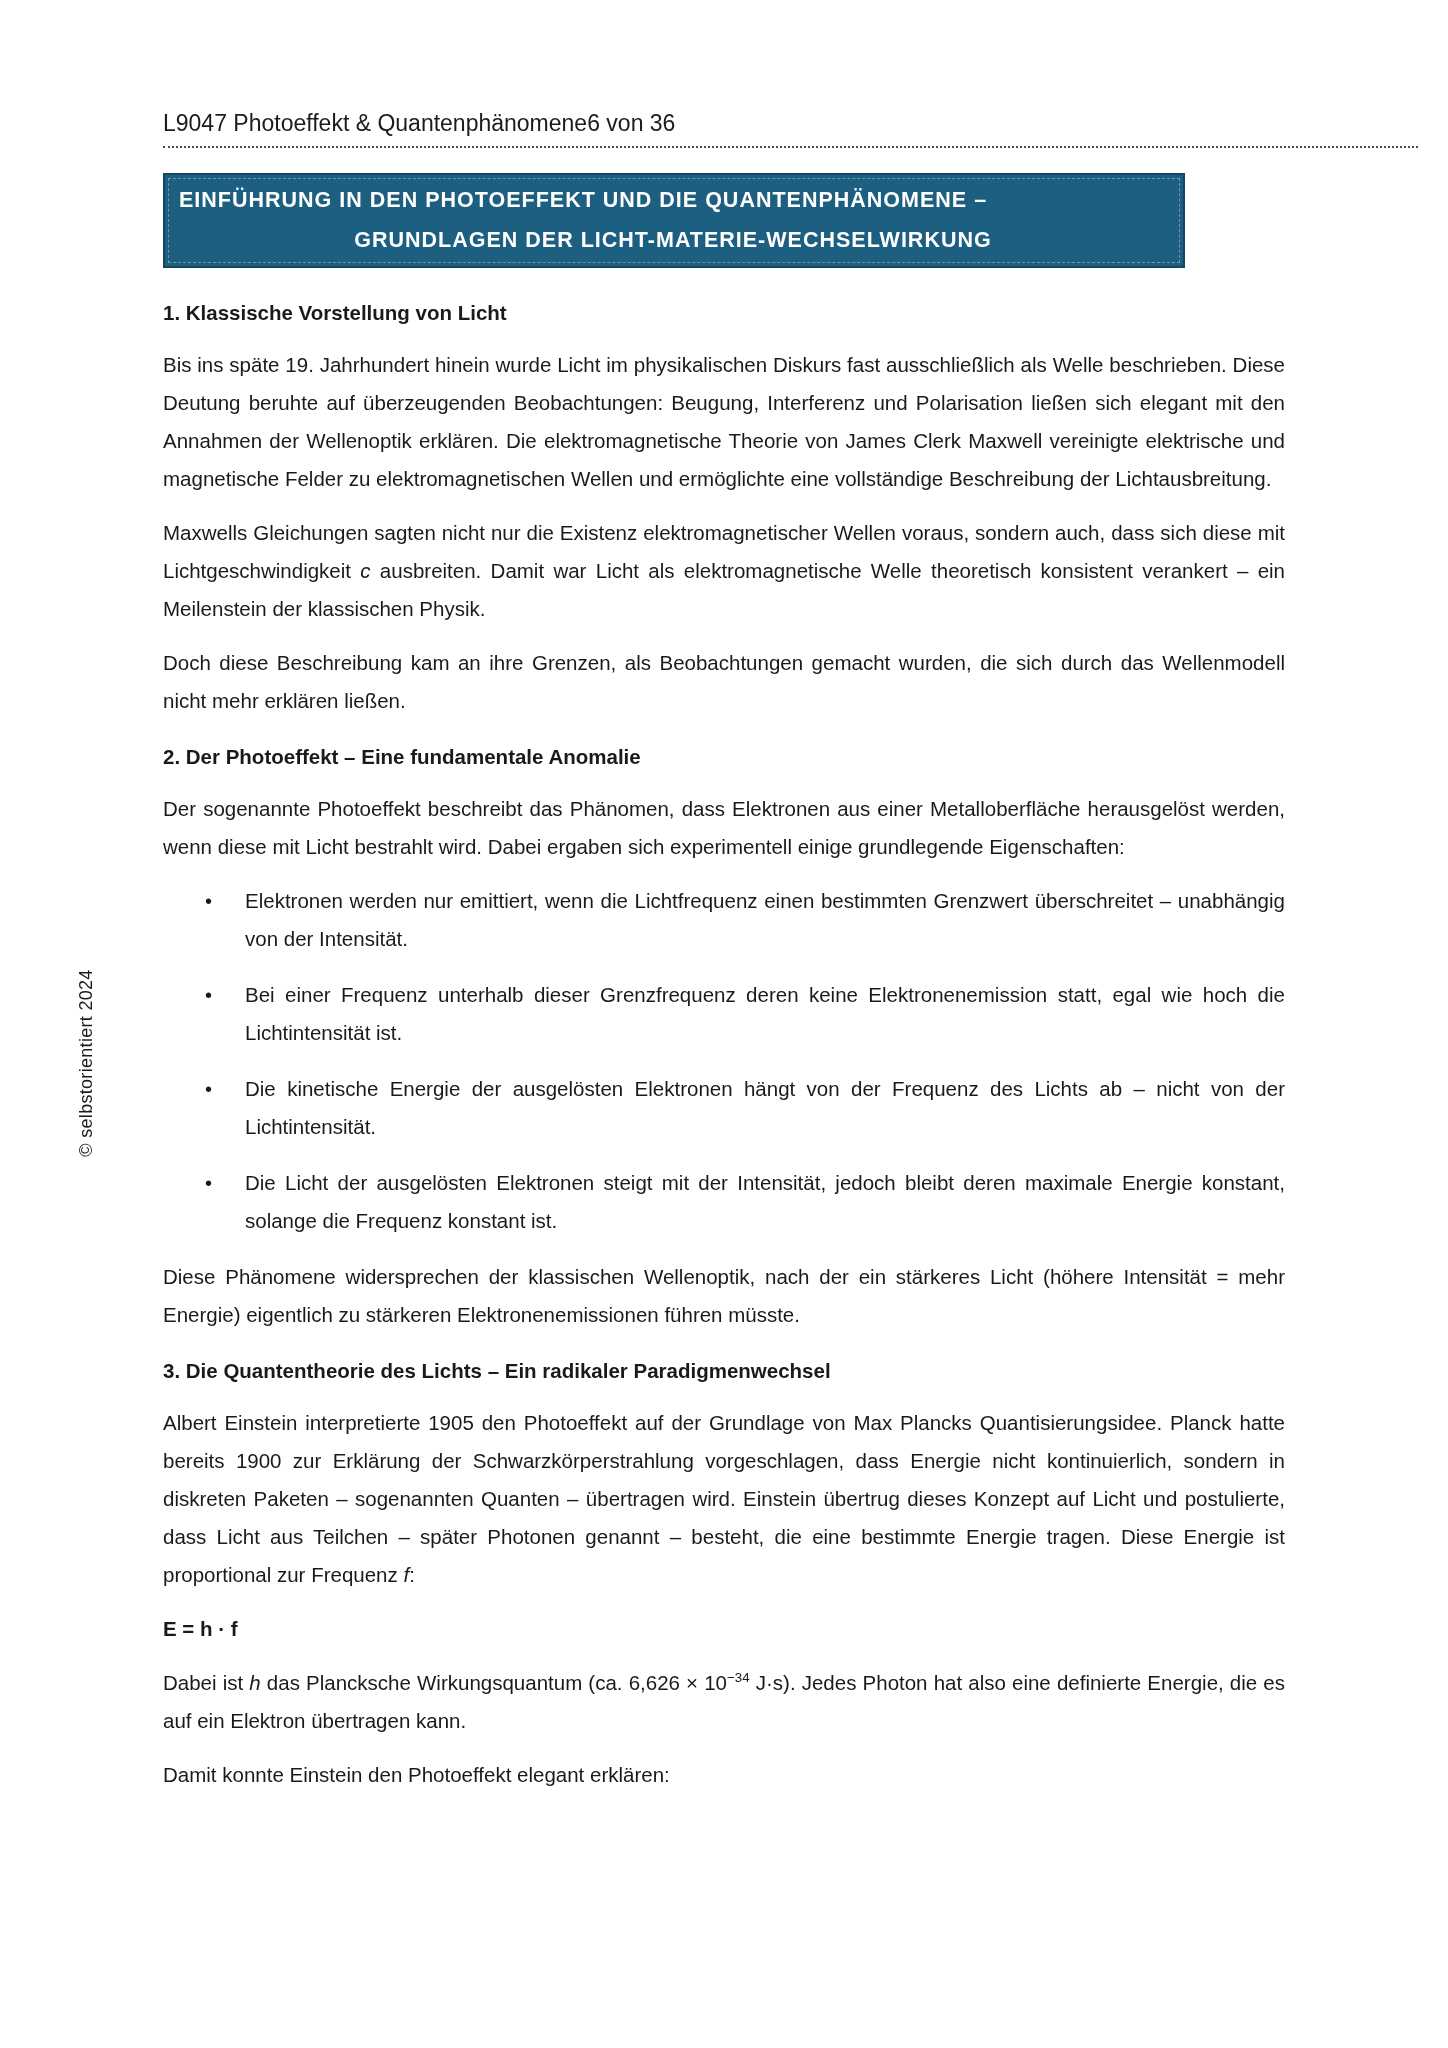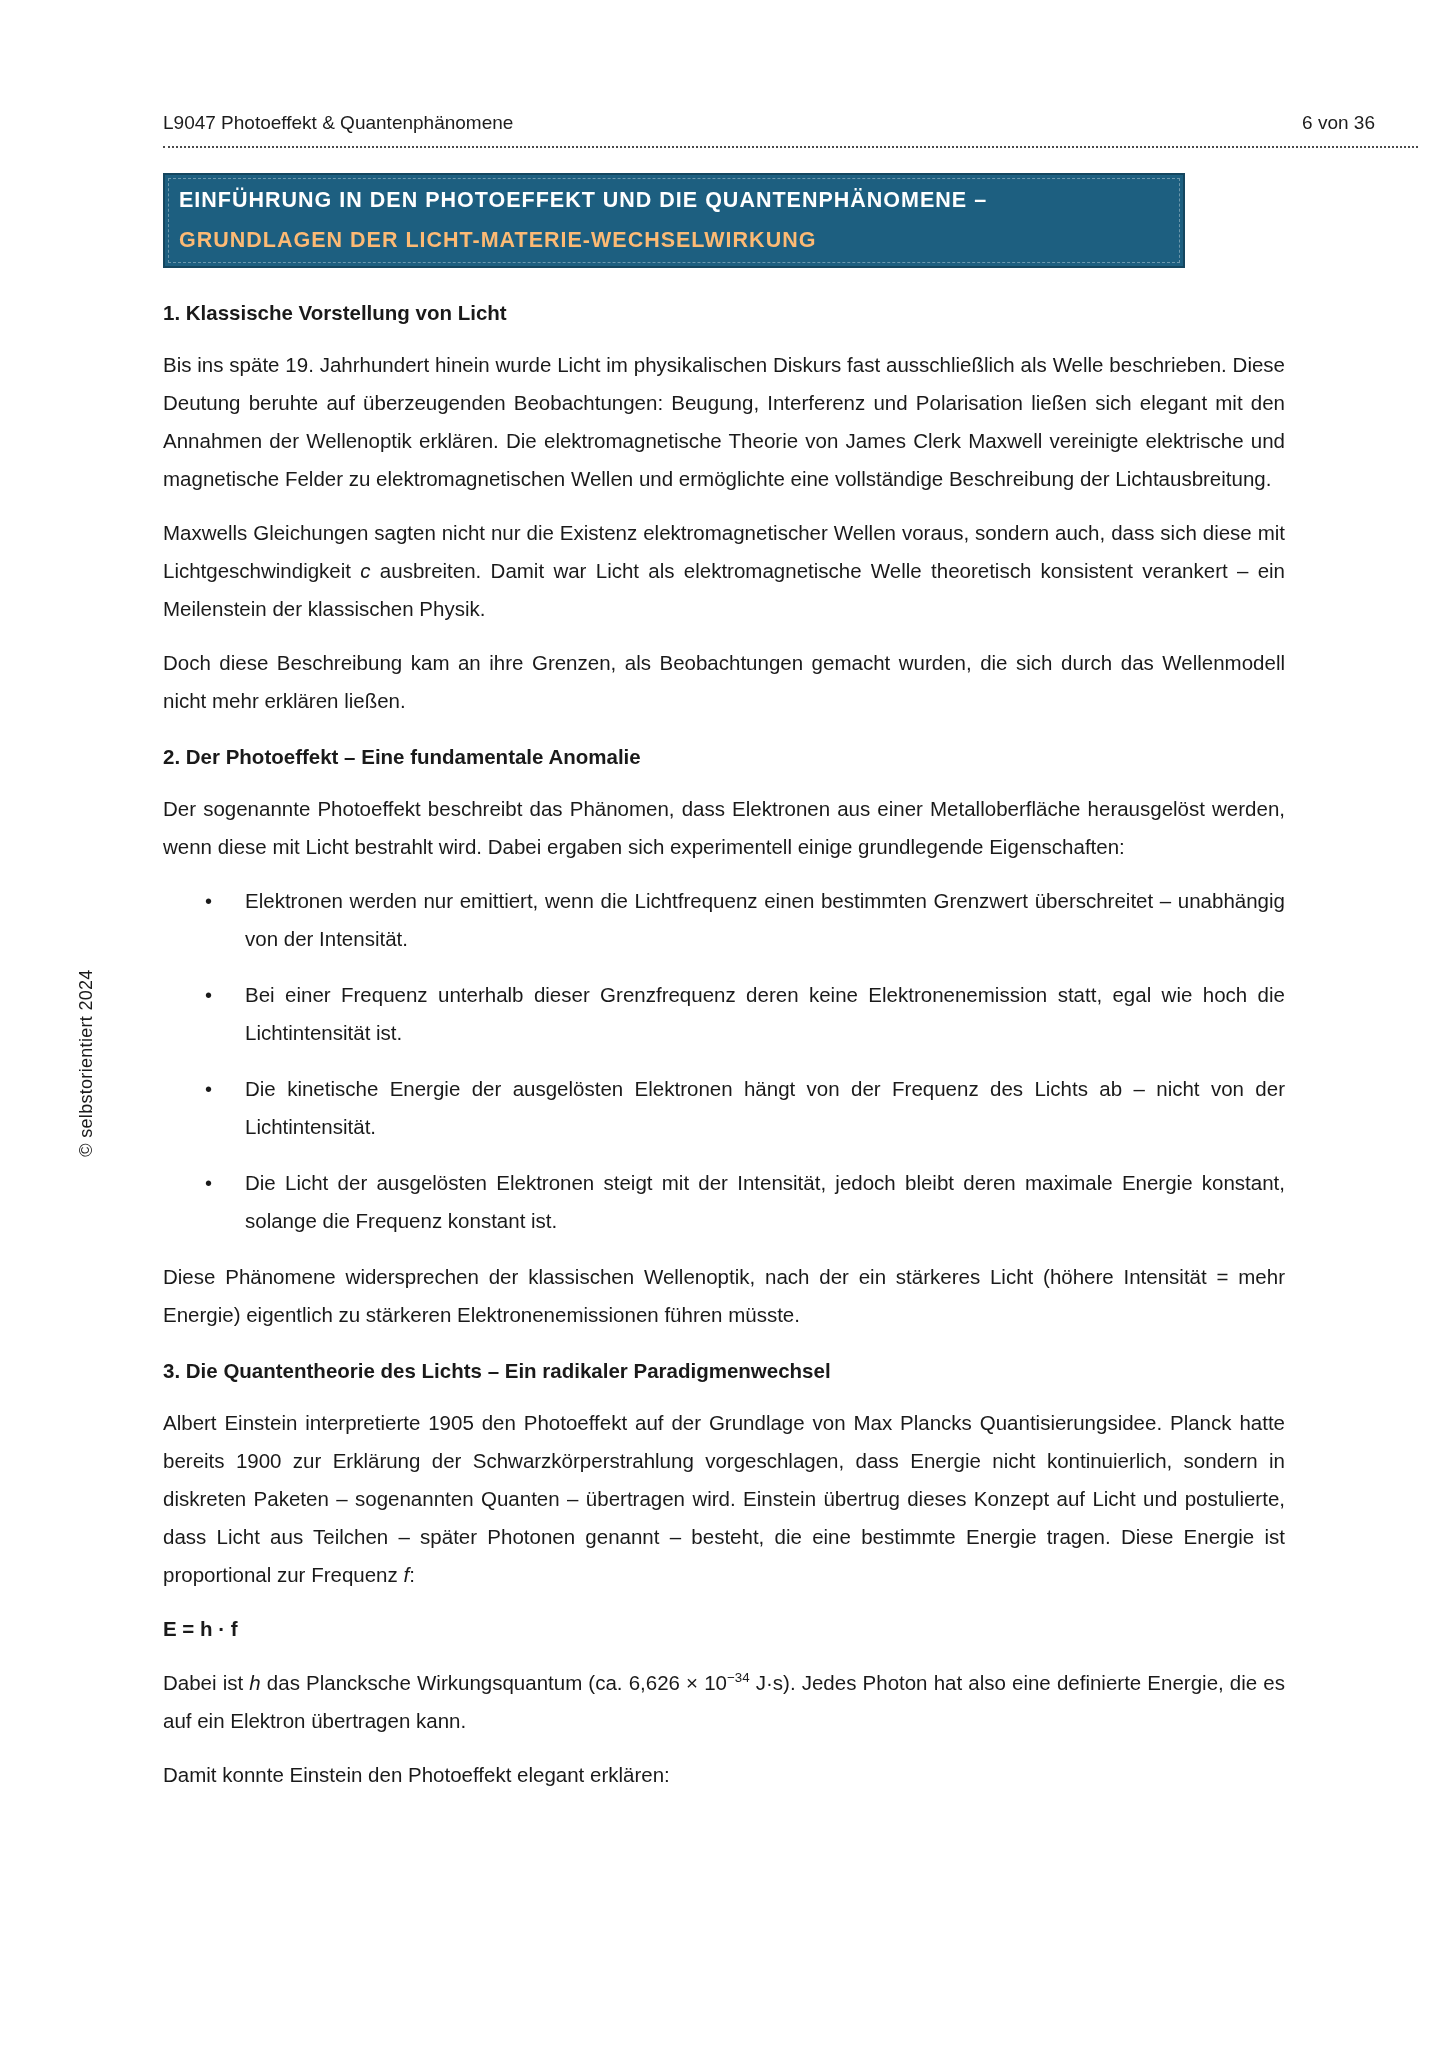--- a/index.html
+++ b/index.html
@@ -7,22 +7,22 @@
     position:relative;
     width:1448px; height:2048px;
     margin:0 auto;
     background:#ffffff;
     font-family:"Liberation Sans","DejaVu Sans",sans-serif;
     color:#1a1a1a;
     overflow:hidden;
   }
   .header {
     position:absolute; left:163px; top:110px; width:1212px;
-    display:flex; justify-content:space-between;
-    font-size:19px; line-height:26px; color:#1c1c1c;
+    display:flex; justify-content:flex-start;
+    font-size:23px; line-height:26px; color:#1c1c1c;
   }
   .header-rule {
     position:absolute; left:163px; top:146px; width:1255px; height:0;
     border-top:2px dotted #4a4a4a;
   }
   .watermark {
     position:absolute; left:86px; top:1063px;
     transform:translate(-50%,-50%) rotate(-90deg);
     white-space:nowrap; font-size:18px; letter-spacing:0.3px; color:#1a1a1a;
   }
@@ -62,21 +62,21 @@
   <div class="header">
     <span>L9047 Photoeffekt &amp; Quantenphänomene</span>
     <span>6 von 36</span>
   </div>
   <div class="header-rule"></div>
 
   <div class="watermark">© selbstorientiert 2024</div>
 
   <div class="banner" style="background: rgb(29, 95, 128); border-color: rgb(21, 70, 95);">
     <div class="banner-line" style="color: rgb(255, 255, 255);">EINFÜHRUNG IN DEN PHOTOEFFEKT UND DIE QUANTENPHÄNOMENE –</div>
-    <div class="banner-line" style="color: #fdba74;">GRUNDLAGEN DER LICHT-MATERIE-WECHSELWIRKUNG</div>
+    <div class="banner-line" style="color: #ffffff; text-align: center;">GRUNDLAGEN DER LICHT-MATERIE-WECHSELWIRKUNG</div>
   </div>
 
   <div class="content">
     <div id="content-root">
         <div class="heading">1. Klassische Vorstellung von Licht</div>
         <div class="paragraph"><span>Bis ins späte 19. Jahrhundert hinein wurde Licht im physikalischen Diskurs fast ausschließlich als Welle beschrieben. Diese Deutung beruhte auf überzeugenden Beobachtungen: Beugung, Interferenz und Polarisation ließen sich elegant mit den Annahmen der Wellenoptik erklären. Die elektromagnetische Theorie von James Clerk Maxwell vereinigte elektrische und magnetische Felder zu elektromagnetischen Wellen und ermöglichte eine vollständige Beschreibung der Lichtausbreitung.</span></div>
         <div class="paragraph"><span>Maxwells Gleichungen sagten nicht nur die Existenz elektromagnetischer Wellen voraus, sondern auch, dass sich diese mit Lichtgeschwindigkeit </span><span class="seg-i">c</span><span> ausbreiten. Damit war Licht als elektromagnetische Welle theoretisch konsistent verankert – ein Meilenstein der klassischen Physik.</span></div>
         <div class="paragraph"><span>Doch diese Beschreibung kam an ihre Grenzen, als Beobachtungen gemacht wurden, die sich durch das Wellenmodell nicht mehr erklären ließen.</span></div>
         <div class="heading">2. Der Photoeffekt – Eine fundamentale Anomalie</div>
         <div class="paragraph"><span>Der sogenannte </span><span class="seg-b">Photoeffekt</span><span> beschreibt das Phänomen, dass Elektronen aus einer Metalloberfläche herausgelöst werden, wenn diese mit Licht bestrahlt wird. Dabei ergaben sich experimentell einige grundlegende Eigenschaften:</span></div>

